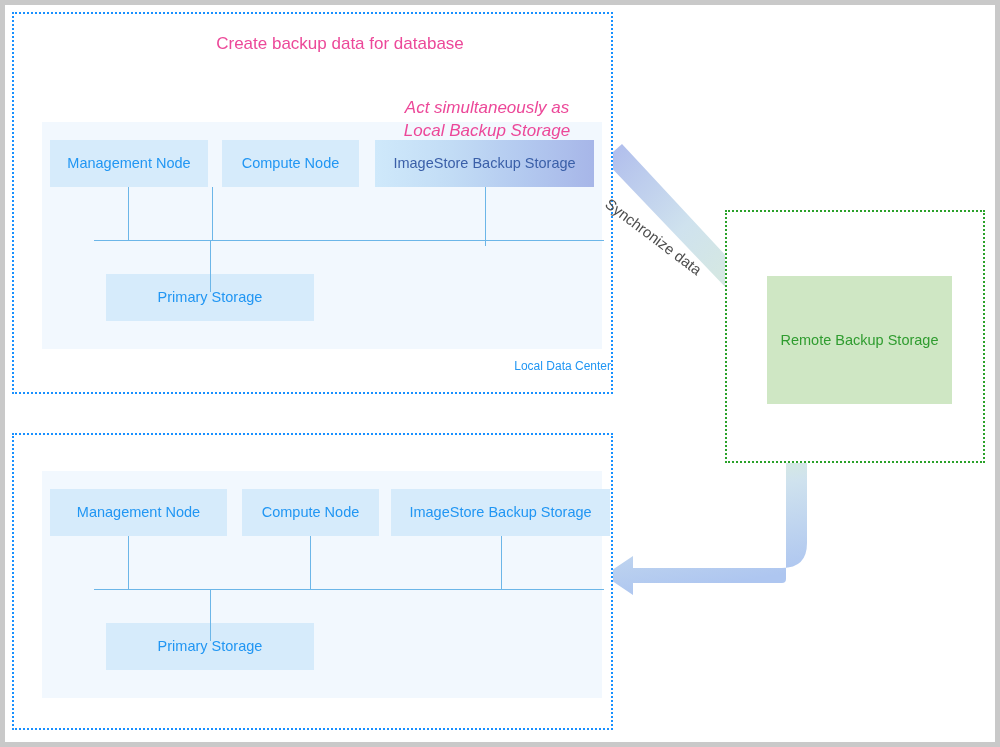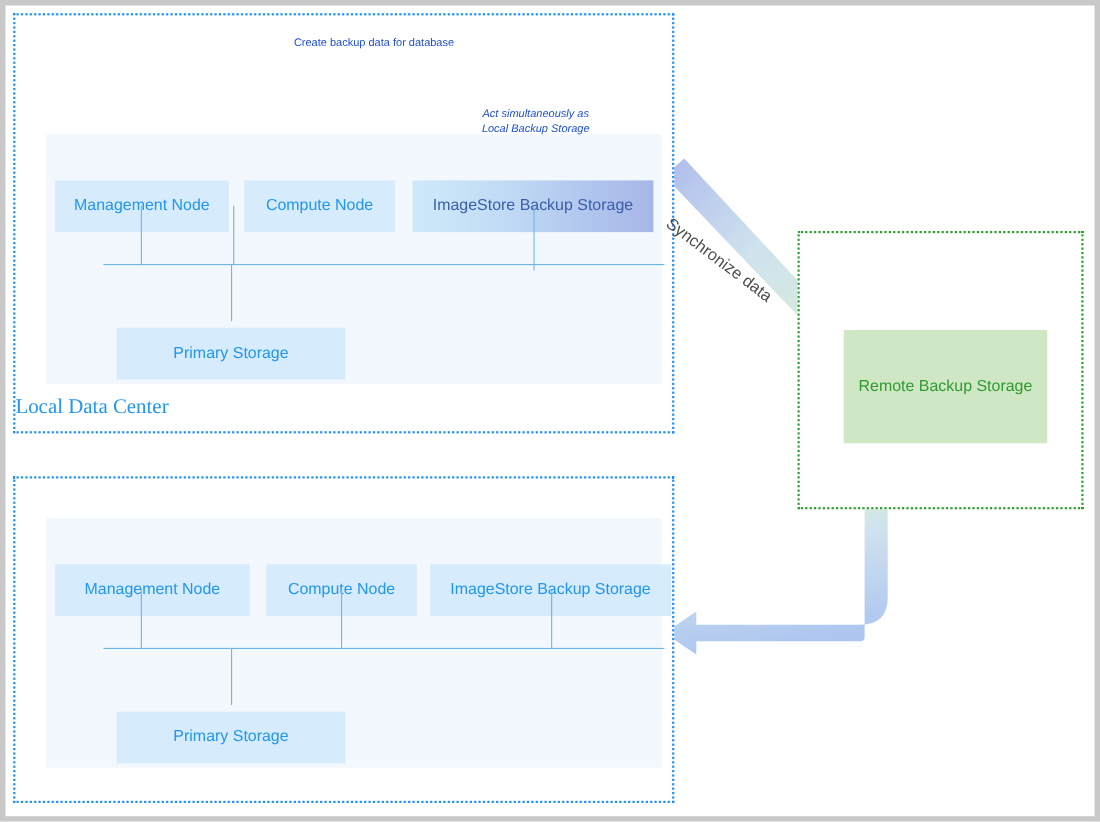--- a/index.html
+++ b/index.html
@@ -53,21 +53,20 @@
     position: absolute;
     background: #d6ebfb;
     color: #2196f3;
     font-size: 14.5px;
     display: flex;
     align-items: center;
     justify-content: center;
     text-align: center;
     box-sizing: border-box;
     line-height: 1.25;
-    margin-top: 24px;
   }
   .node.imagestore-grad {
     background: linear-gradient(to right, #cfe9fb 0%, #c2dcf5 35%, #b2c8ef 70%, #a7b6e8 100%);
     color: #3a5fa8;
   }
 
   
   .hline {
     position: absolute;
     height: 1px;
@@ -76,32 +75,31 @@
   .vline {
     position: absolute;
     width: 1px;
     background: #6cb6e8;
   }
 
   
   .dc-caption {
     position: absolute;
     width: 100%;
-    text-align: left;
+    text-align: right;
     color: #2196f3;
-    font-size: 19px;
-    font-family: Liberation Serif, serif;
+    font-size: 12px;
   }
   .dc-caption.green { color: #2aa12a; }
 
   
   .label {
     position: absolute;
-    color: #1d4ed8;
-    font-size: 10px;
+    color: #ec4899;
+    font-size: 17px;
     line-height: 1.35;
     white-space: pre;
   }
   .label.center { text-align: center; }
 
   .label.sync {
     transform: rotate(37deg);
     transform-origin: left top;
     color: #4d4d4d;
     font-size: 15px;
@@ -214,21 +212,21 @@
     </div>
 
     <div class="label center" style="left:190px; top:28px; width:290px;">Create backup data for database</div>
 
     <div class="label center" style="left:388px; top:92px; width:188px;font-style:italic;">Act simultaneously as
 Local Backup Storage</div>
 
     <div class="label sync" style="left:608px; top:189px;">Synchronize data</div>
 
     <div class="dc-box remote">
-      <div class="node" style="left:40px; top:64px; width:185px; height:103px; background:#cfe7c4; color:#2f9c2f;">
+      <div class="node" style="left:40px; top:64px; width:185px; height:128px; background:#cfe7c4; color:#2f9c2f;">
         <span>Remote Backup Storage</span>
       </div>
     </div>
 
     <div class="dc-box local-bottom">
 
       <div class="panel bottom">
 
         <div class="node" style="left:8px; top:18px; width:177px; height:47px;">
           <span>Management Node</span>

